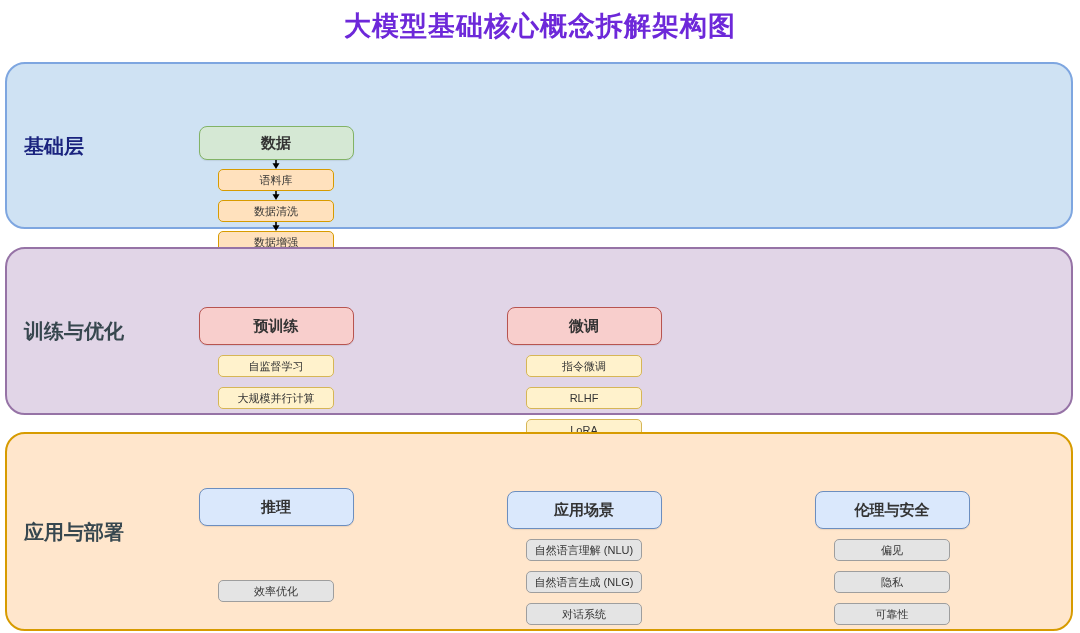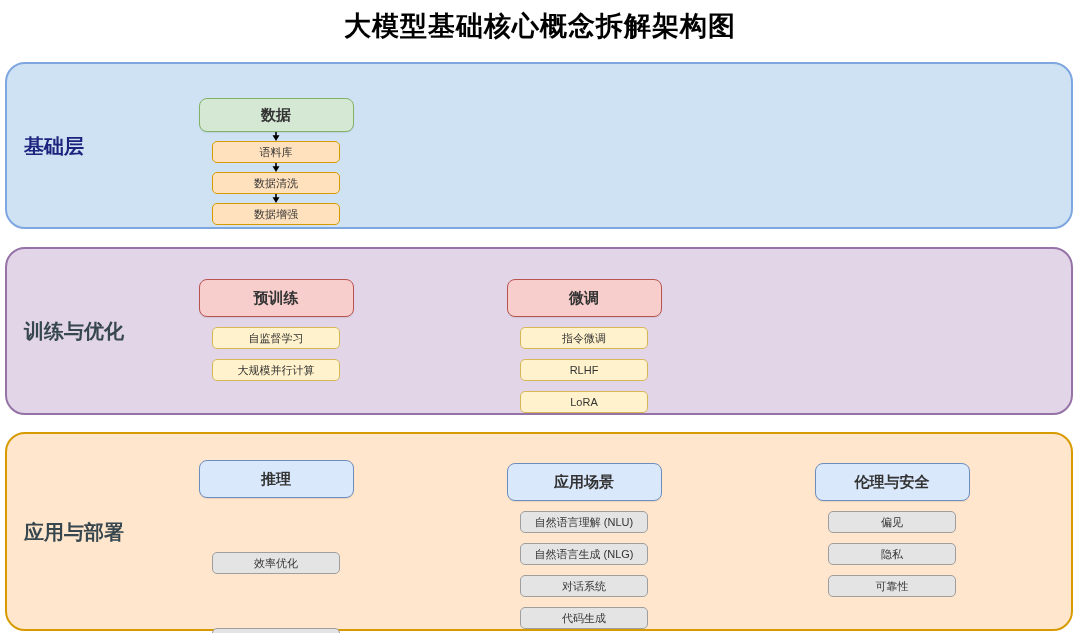--- a/index.html
+++ b/index.html
@@ -10,21 +10,21 @@
     height: 633px;
     background: #ffffff;
     overflow: hidden;
   }
   .page-title {
     position: absolute;
     top: 8px; left: 0; width: 100%;
     text-align: center;
     font-size: 27px;
     font-weight: bold;
-    color: #000000;
+    color: #6d28d9;
     letter-spacing: 1px;
   }
   .band {
     position: absolute;
     left: 5px;
     width: 1068px;
     border-radius: 20px;
     border: 2px solid var(--band-border, #999);
     background: var(--band-bg, #eee);
     box-sizing: border-box;
@@ -38,38 +38,39 @@
     font-weight: bold;
     color: var(--label-color, #333);
     white-space: nowrap;
   }
   .column {
     position: absolute;
     width: 160px;
     display: flex;
     flex-direction: column;
     align-items: center;
+    margin-top: 28px;
   }
   .header-box {
     width: 155px;
     height: var(--header-h, 36px);
     box-sizing: border-box;
     border-radius: 8px;
     border: 1.5px solid var(--header-border, #666);
     background: var(--header-bg, #fff);
     display: flex;
     align-items: center;
     justify-content: center;
     font-size: 15px;
     font-weight: bold;
     color: #333333;
     box-shadow: 0 1px 1px rgba(0,0,0,0.08);
   }
   .child-box {
-    width: 128px;
+    width: 116px;
     height: 22px;
     box-sizing: border-box;
     border-radius: 5px;
     border: 1.2px solid var(--child-border, #666);
     background: var(--child-bg, #fff);
     display: flex;
     align-items: center;
     justify-content: center;
     font-size: 11px;
     color: #333333;

